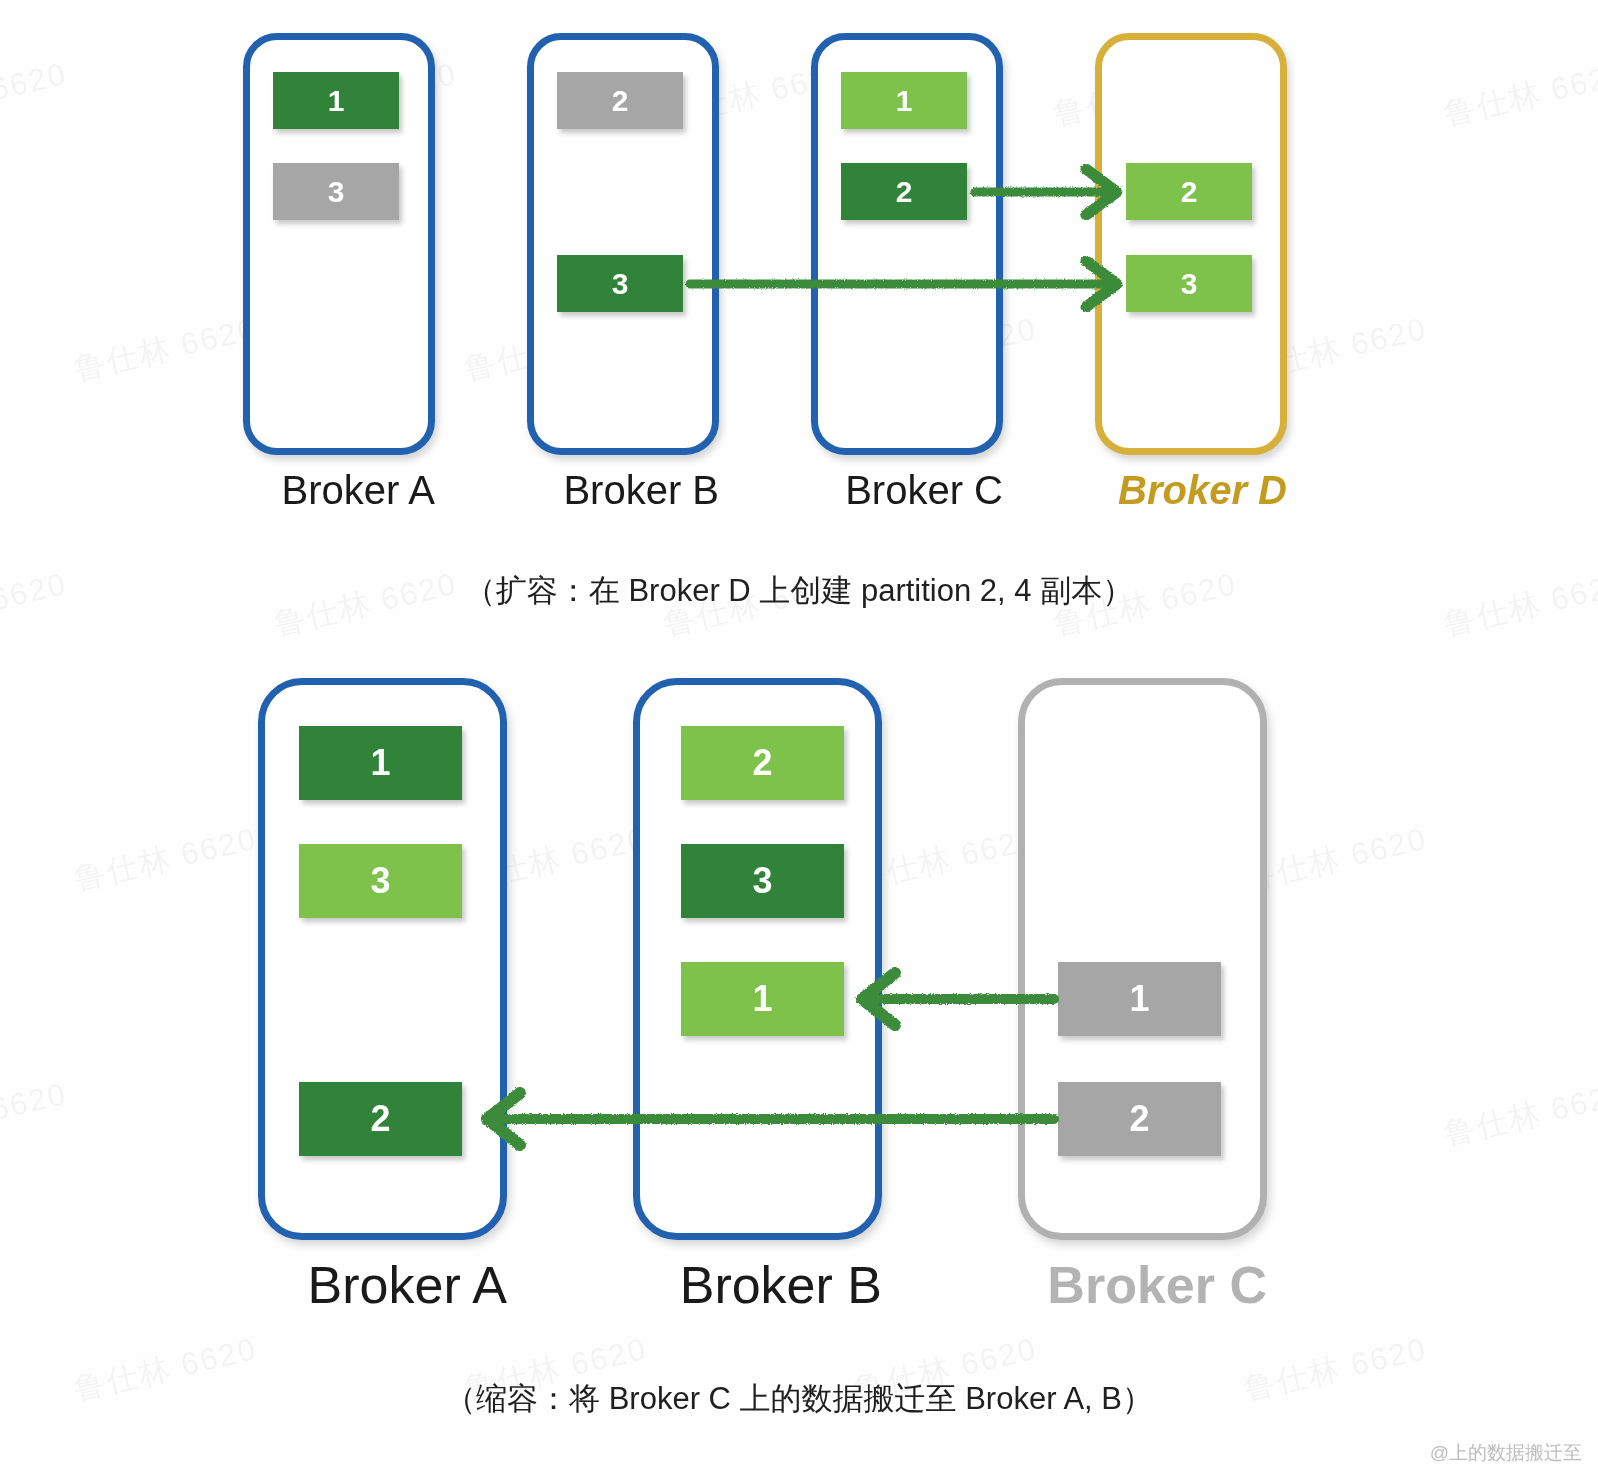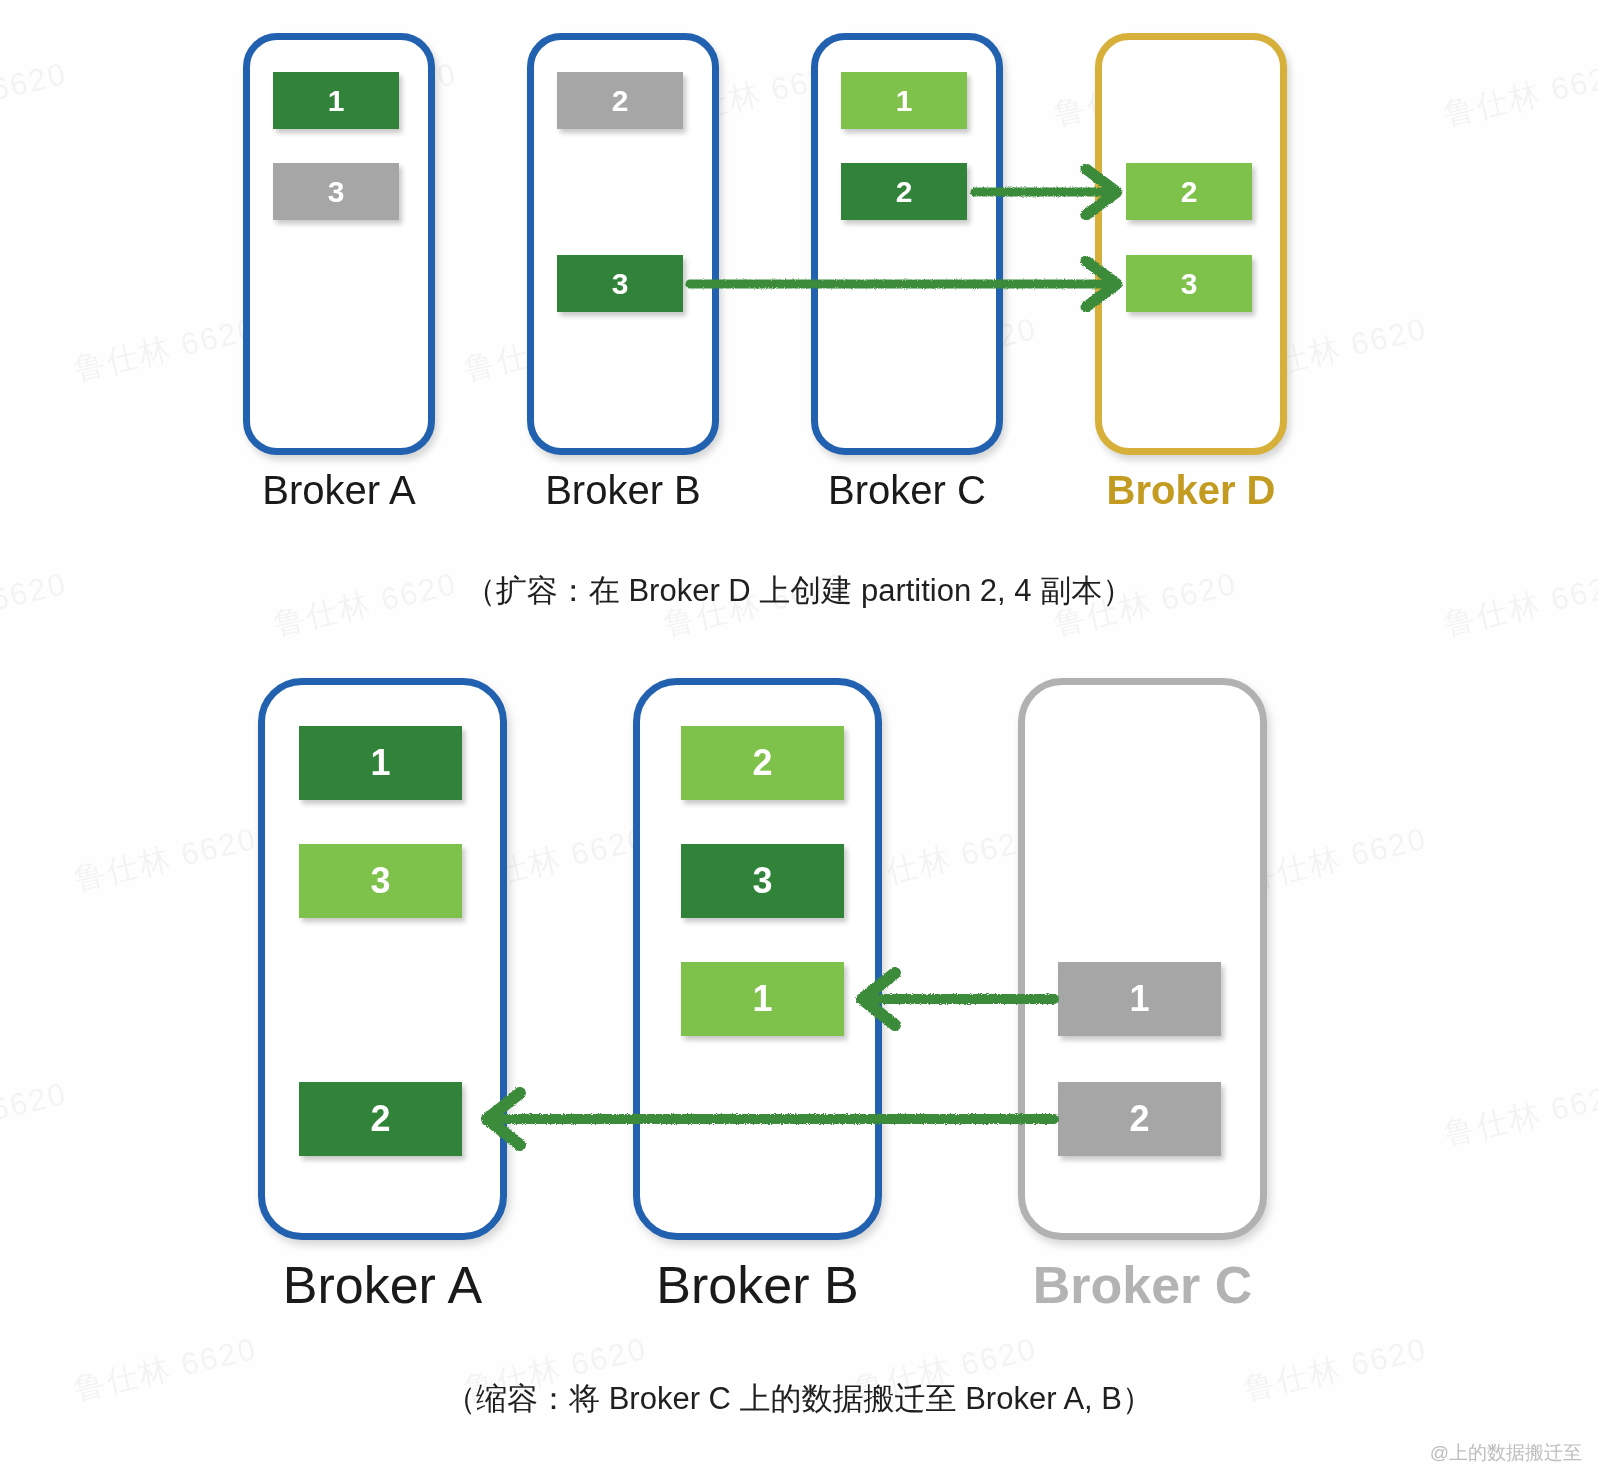--- a/index.html
+++ b/index.html
@@ -68,21 +68,21 @@
     font-weight: 700;
     box-shadow: 3px 4px 5px rgba(0,0,0,0.22);
     z-index: 4;
   }
   .part.dark-green  { background: #308338; }
   .part.light-green { background: #7ec24c; }
   .part.grey        { background: #a6a6a6; }
 
   .broker-label {
     position: absolute;
-    text-align: center;
+    text-align: right;
     color: #1a1a1a;
     white-space: nowrap;
     z-index: 4;
   }
   .broker-label.gold { color: #c39b20; font-weight: 700; }
   .broker-label.grey { color: #b3b3b3; font-weight: 700; }
 
   .caption {
     position: absolute;
     width: 100%;
@@ -157,21 +157,21 @@
   <div class="broker-label" style="left:527px; top:468px; width:192px; font-size:40px;">Broker B</div>
 
   <div class="broker blue r-top" style="left:811px; top:33px; width:192px; height:422px;"></div>
   <div class="part light-green" style="left:841px; top:72px; width:126px; height:57px; font-size:30px;">1</div>
   <div class="part dark-green" style="left:841px; top:163px; width:126px; height:57px; font-size:30px;">2</div>
   <div class="broker-label" style="left:811px; top:468px; width:192px; font-size:40px;">Broker C</div>
 
   <div class="broker gold r-top" style="left:1095px; top:33px; width:192px; height:422px;"></div>
   <div class="part light-green" style="left:1126px; top:163px; width:126px; height:57px; font-size:30px;">2</div>
   <div class="part light-green" style="left:1126px; top:255px; width:126px; height:57px; font-size:30px;">3</div>
-  <div class="broker-label gold" style="left:1095px; top:468px; width:192px; font-size:40px;">Broker D</div>
+  <div class="broker-label gold" style="left:1095px; top:468px; width:192px; font-size:40px;font-style:italic;">Broker D</div>
 
   <div class="caption" style="left:0; top:570px; font-size:31px;">（扩容：在 Broker D 上创建 partition 2, 4 副本）</div>
 
   <div class="broker blue r-bot" style="left:258px; top:678px; width:249px; height:562px;"></div>
   <div class="part dark-green" style="left:299px; top:726px; width:163px; height:74px; font-size:36px;">1</div>
   <div class="part light-green" style="left:299px; top:844px; width:163px; height:74px; font-size:36px;">3</div>
   <div class="part dark-green" style="left:299px; top:1082px; width:163px; height:74px; font-size:36px;">2</div>
   <div class="broker-label" style="left:258px; top:1255px; width:249px; font-size:52px;">Broker A</div>
 
   <div class="broker blue r-bot" style="left:633px; top:678px; width:249px; height:562px;"></div>

